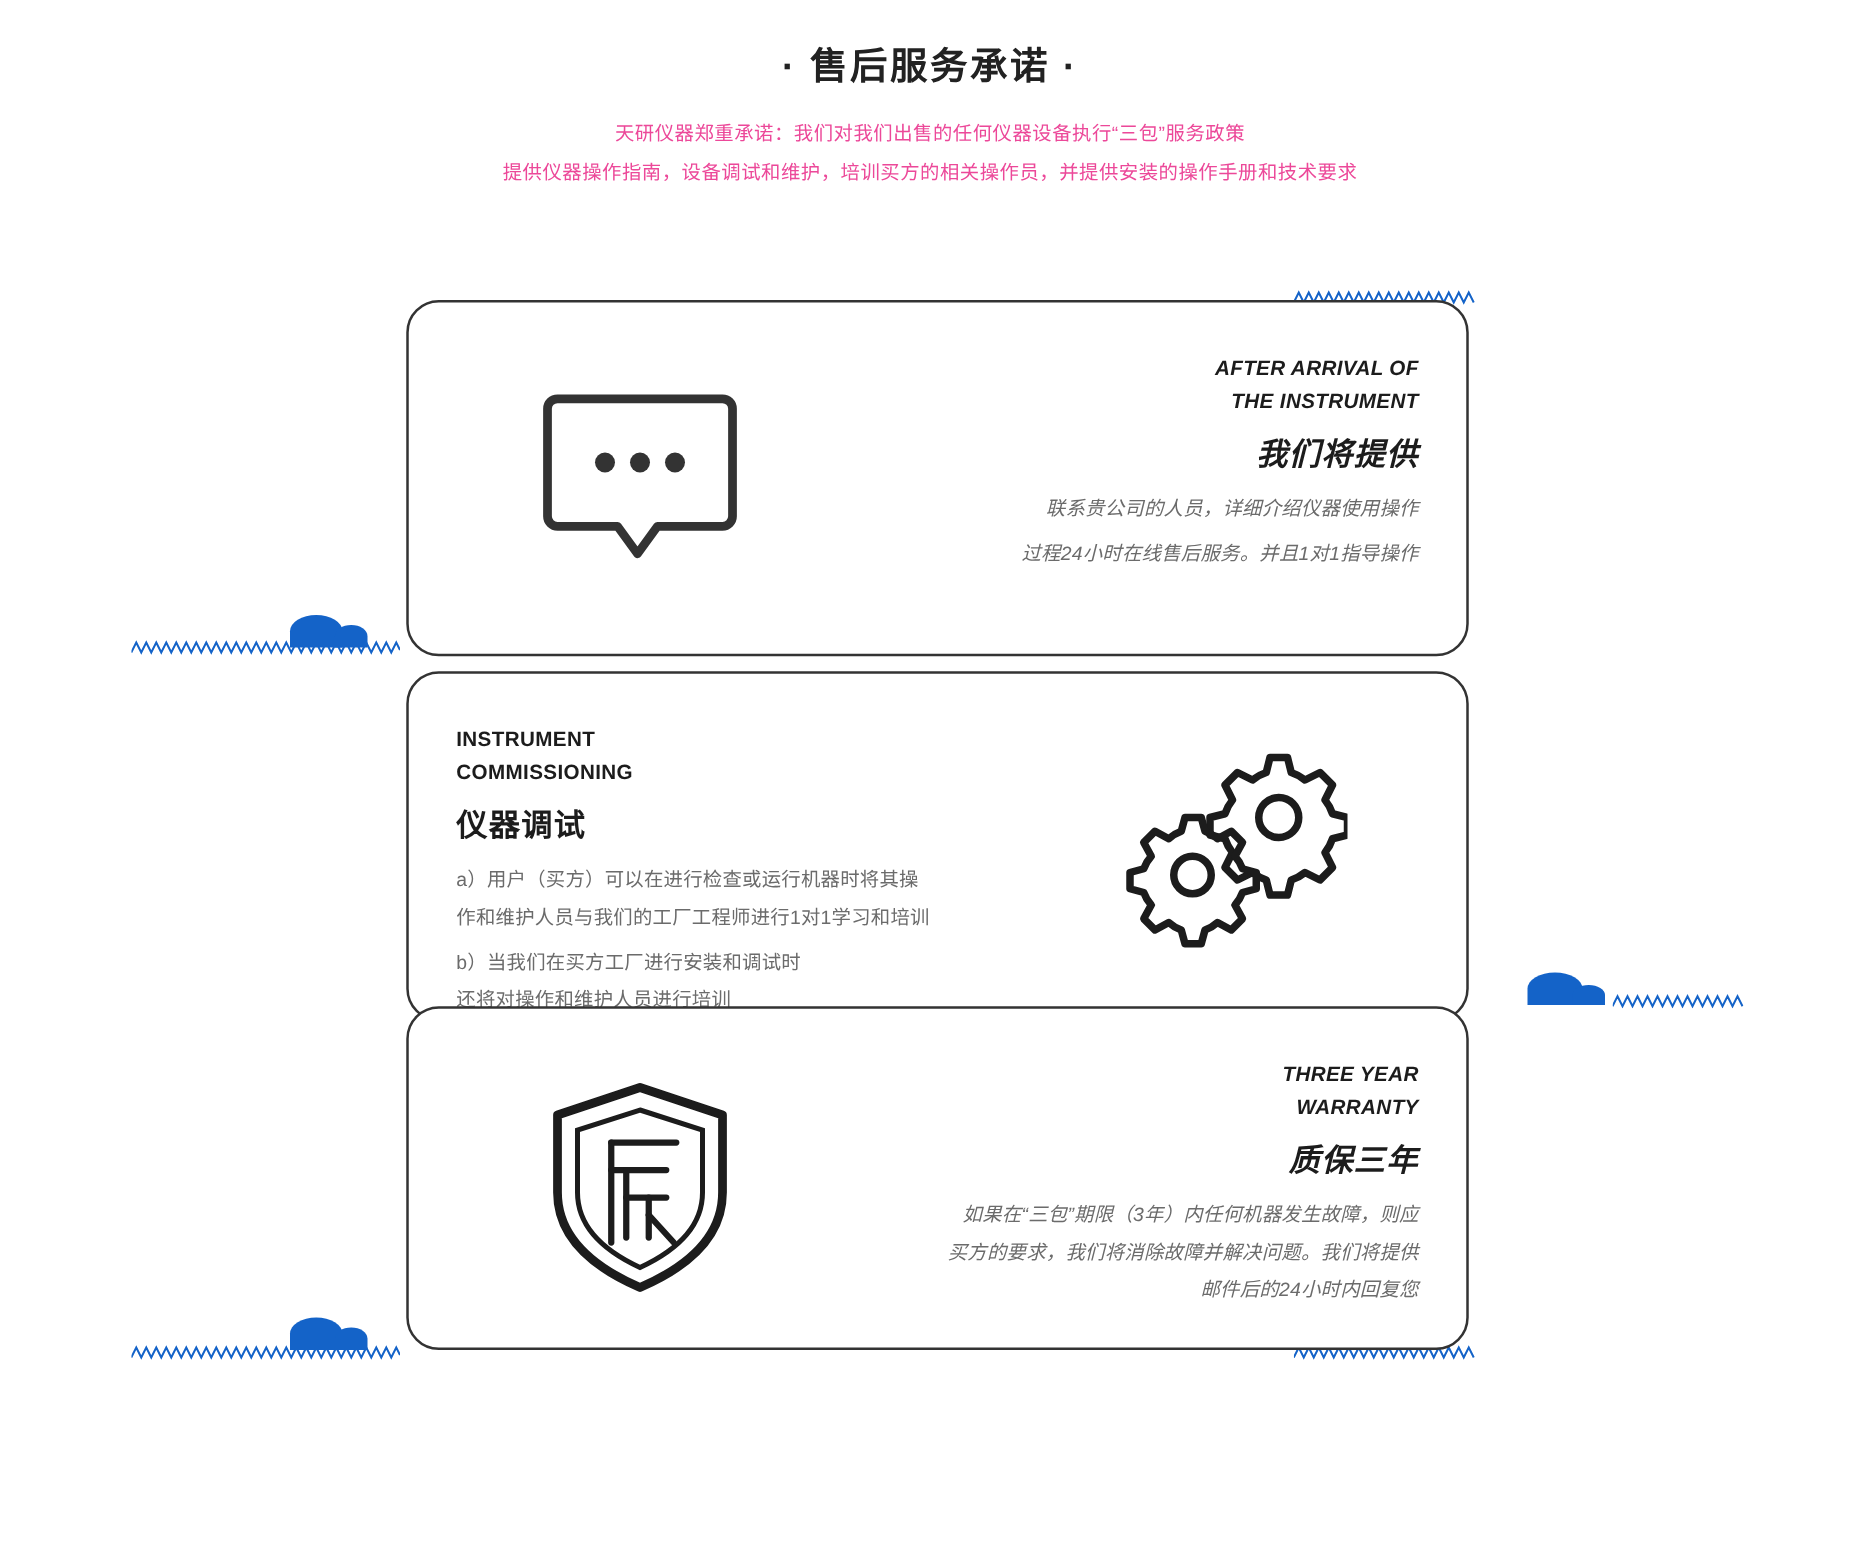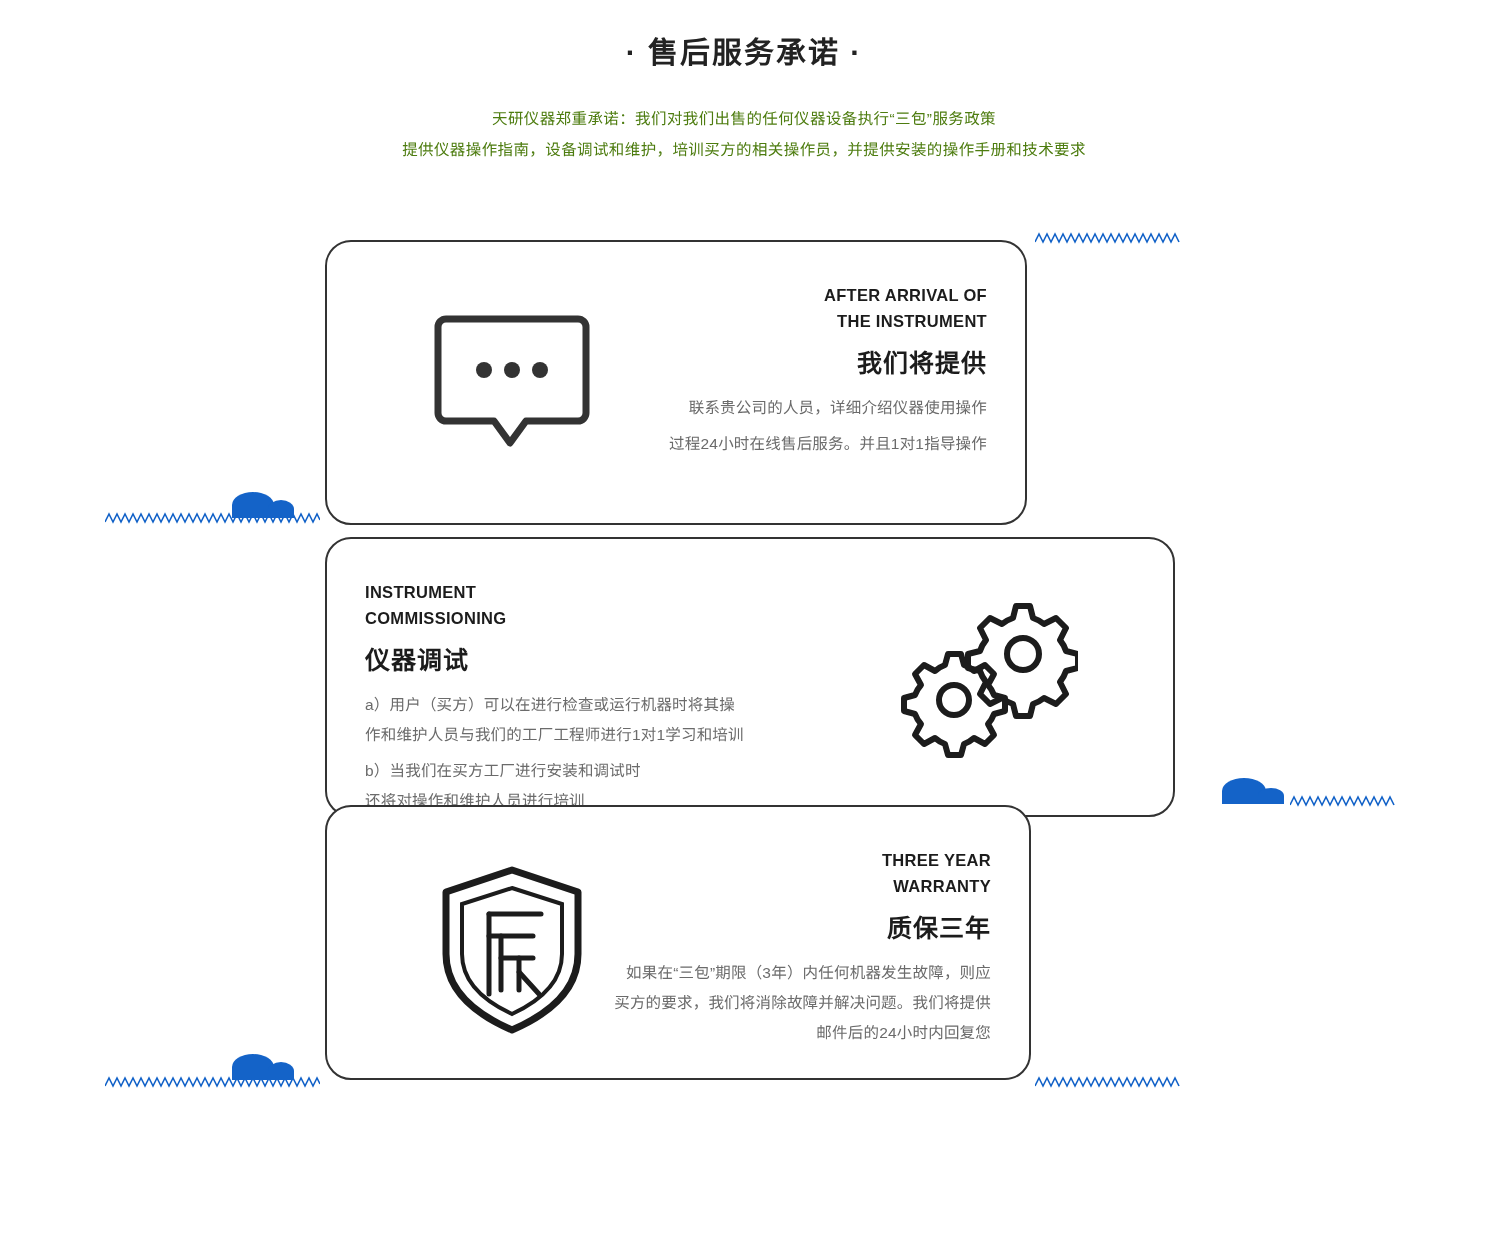--- a/index.html
+++ b/index.html
@@ -25,22 +25,22 @@
     text-align: center;
   }
   .page-title {
     margin-top: 28px;
     font-size: 30px;
     font-weight: bold;
     letter-spacing: 2px;
     color: #222;
   }
   .subtitle-block {
-    margin-top: 31px;
-    color: #4d7c0f;
+    margin-top: 20px;
+    color: #ec4899;
     font-size: 15.5px;
     line-height: 31px;
     letter-spacing: 0.4px;
   }
 
   
   .wave {
     position: absolute;
     height: 12px;
     overflow: hidden;
@@ -55,23 +55,23 @@
   }
 
   
   .card {
     position: absolute;
     border: 2px solid #333;
     border-radius: 26px;
     background: #fff;
     box-sizing: border-box;
   }
-  #card-1 { left: 325px; top: 240px;  width: 702px; height: 285px; }
+  #card-1 { left: 325px; top: 240px;  width: 850px; height: 285px; font-style: italic; }
   #card-2 { left: 325px; top: 537px;  width: 850px; height: 280px; }
-  #card-3 { left: 325px; top: 805px;  width: 706px; height: 275px; }
+  #card-3 { left: 325px; top: 805px;  width: 850px; height: 275px; font-style: italic; }
 
   .card-inner {
     position: relative;
     width: 100%;
     height: 100%;
   }
 
   
   .text-col {
     position: absolute;

